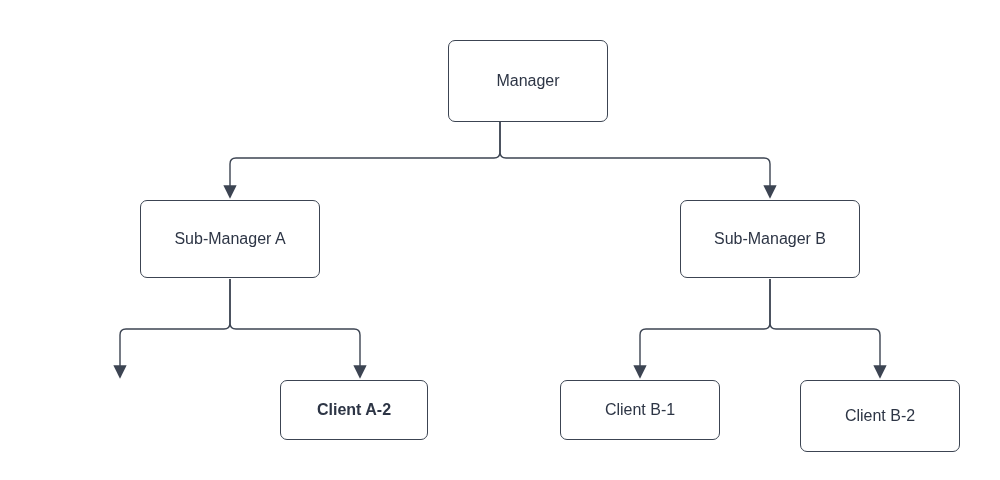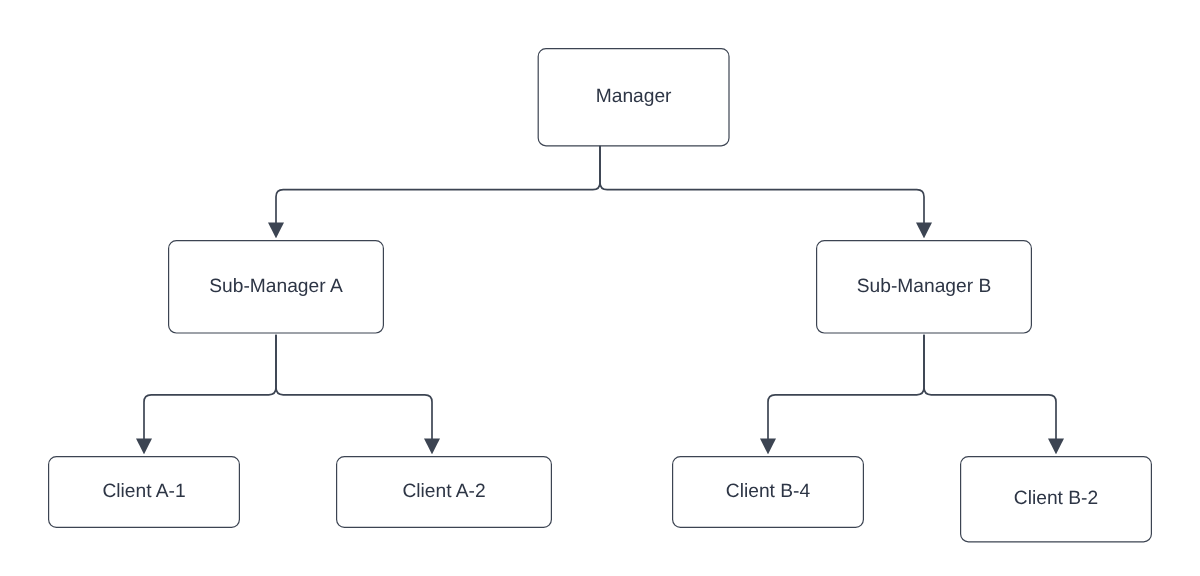--- a/index.html
+++ b/index.html
@@ -39,21 +39,21 @@
     justify-content: center;
     color: #2d3545;
     font-size: 16px;
     text-align: center;
     line-height: 1.2;
   }
   .node-manager      { left: 420px; top: 40px;  width: 160px; height: 82px; margin-left: 28px; }
   .node-sub-a        { left: 140px; top: 200px; width: 180px; height: 78px; }
   .node-sub-b        { left: 680px; top: 200px; width: 180px; height: 78px; }
   .node-client-a1    { left: 40px;  top: 380px; width: 160px; height: 60px; }
-  .node-client-a2    { left: 280px; top: 380px; width: 180px; height: 60px; }
+  .node-client-a2    { left: 280px; top: 380px; width: 148px; height: 60px; font-weight: bold; }
   .node-client-b1    { left: 560px; top: 380px; width: 160px; height: 60px; }
   .node-client-b2    { left: 800px; top: 380px; width: 160px; height: 72px; }
 </style>
 </head>
 <body>
 
 <div id="canvas">
 
   <svg id="edges" viewBox="0 0 1000 480">
     <defs>
@@ -74,29 +74,26 @@
   </div>
 
   <div class="node node-sub-b">
     <span>Sub-Manager B</span>
   </div>
 
   <div class="node node-sub-a">
     <span>Sub-Manager A</span>
   </div>
 
-  <div class="node node-client-a1">
-    <span>Client A-1</span>
-  </div>
 
   <div class="node node-client-a2">
     <span>Client A-2</span>
   </div>
 
   <div class="node node-client-b1">
-    <span>Client B-4</span>
+    <span>Client B-1</span>
   </div>
 
   <div class="node node-client-b2">
     <span>Client B-2</span>
   </div>
 
 </div>
 
 </body></html>

